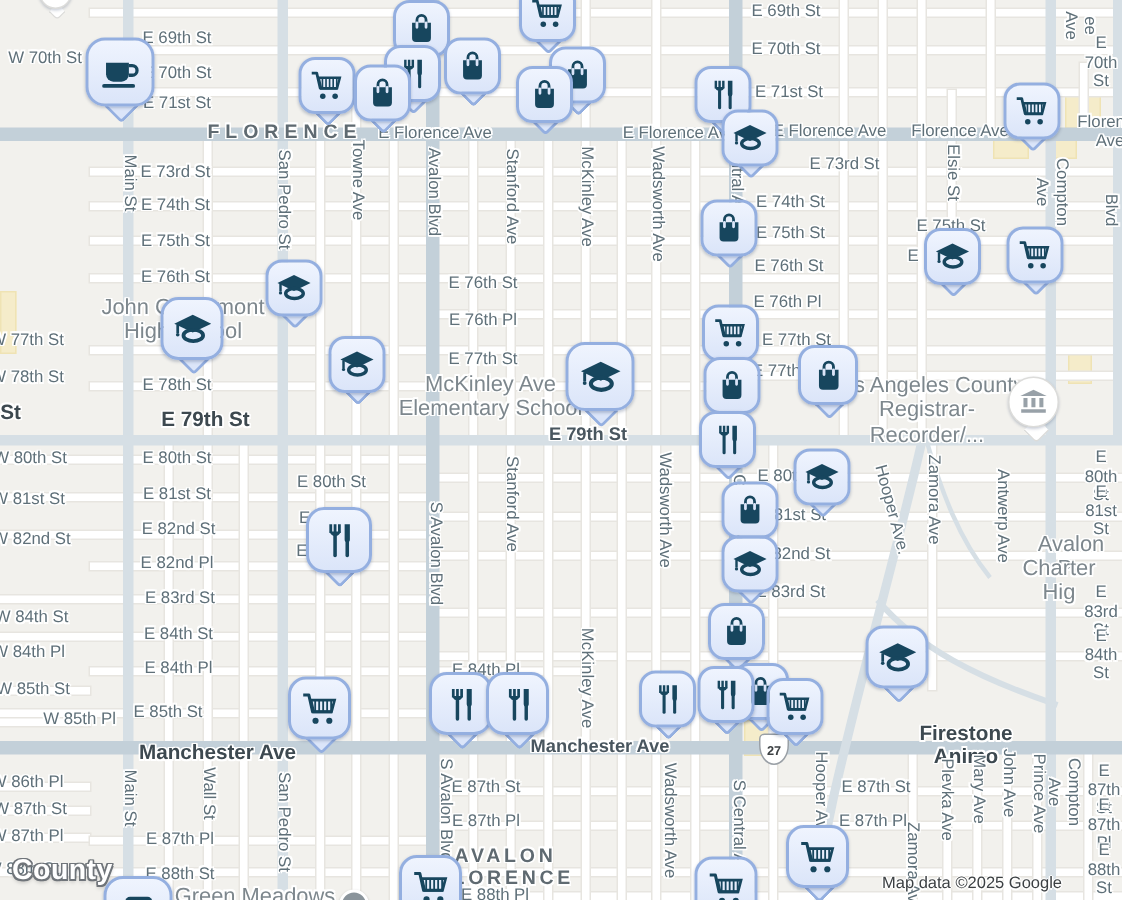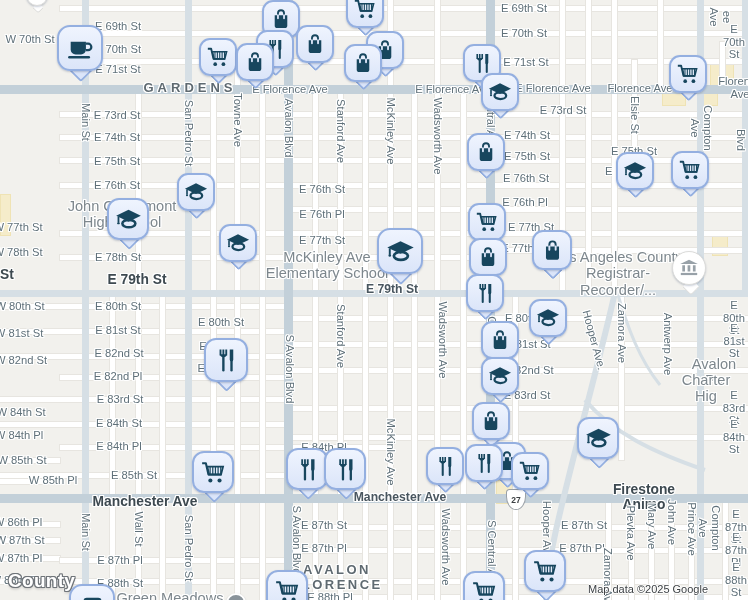--- a/index.html
+++ b/index.html
@@ -128,21 +128,21 @@
     <div class="road rk2" style="left: 283.5px; top: 0px; width: 9px; height: 600px; z-index: 4;"></div>
     <div class="road rk2" style="left: 485.5px; top: 0px; width: 9px; height: 600px; z-index: 4;"></div>
     <div class="lbl" style="left: 118px; top: 26px; transform: translate(-50%, -50%); z-index: 20;">E 69th St</div>
     <div class="lbl" style="left: 524px; top: 8px; transform: translate(-50%, -50%); z-index: 20;">E 69th St</div>
     <div class="lbl" style="left: 30px; top: 39px; transform: translate(-50%, -50%); z-index: 20;">W 70th St</div>
     <div class="lbl" style="left: 118px; top: 49px; transform: translate(-50%, -50%); z-index: 20;">E 70th St</div>
     <div class="lbl" style="left: 524px; top: 33px; transform: translate(-50%, -50%); z-index: 20;">E 70th St</div>
     <div class="lbl" style="left: 734px; top: 42px; transform: translate(-50%, -50%); z-index: 20;">E 70th St</div>
     <div class="lbl" style="left: 118px; top: 69px; transform: translate(-50%, -50%); z-index: 20;">E 71st St</div>
     <div class="lbl" style="left: 526px; top: 62px; transform: translate(-50%, -50%); z-index: 20;">E 71st St</div>
-    <div class="lbl c-a" style="letter-spacing: 4px; left: 190px; top: 88px; transform: translate(-50%, -50%); z-index: 20;">GARDENS</div>
+    <div class="lbl c-a" style="letter-spacing: 4px; left: 190px; top: 88px; transform: translate(-50%, -50%); z-index: 20;">FLORENCE</div>
     <div class="lbl" style="left: 290px; top: 89px; transform: translate(-50%, -50%); z-index: 20;">E Florence Ave</div>
     <div class="lbl" style="left: 453px; top: 89px; transform: translate(-50%, -50%); z-index: 20;">E Florence Ave</div>
     <div class="lbl" style="left: 553px; top: 88px; transform: translate(-50%, -50%); z-index: 20;">E Florence Ave</div>
     <div class="lbl" style="left: 640px; top: 88px; transform: translate(-50%, -50%); z-index: 20;">Florence Ave</div>
     <div class="lbl" style="left: 740px; top: 88px; transform: translate(-50%, -50%); z-index: 20;">Florence Ave</div>
     <div class="lbl" style="left: 117px; top: 115px; transform: translate(-50%, -50%); z-index: 20;">E 73rd St</div>
     <div class="lbl" style="left: 563px; top: 110px; transform: translate(-50%, -50%); z-index: 20;">E 73rd St</div>
     <div class="lbl" style="left: 117px; top: 137px; transform: translate(-50%, -50%); z-index: 20;">E 74th St</div>
     <div class="lbl" style="left: 527px; top: 135px; transform: translate(-50%, -50%); z-index: 20;">E 74th St</div>
     <div class="lbl" style="left: 117px; top: 161px; transform: translate(-50%, -50%); z-index: 20;">E 75th St</div>
@@ -181,21 +181,21 @@
     <div class="lbl" style="left: 120px; top: 399px; transform: translate(-50%, -50%); z-index: 20;">E 83rd St</div>
     <div class="lbl" style="left: 527px; top: 395px; transform: translate(-50%, -50%); z-index: 20;">E 83rd St</div>
     <div class="lbl" style="left: 734px; top: 408px; transform: translate(-50%, -50%); z-index: 20;">E 83rd St</div>
     <div class="lbl" style="left: 21px; top: 412px; transform: translate(-50%, -50%); z-index: 20;">W 84th St</div>
     <div class="lbl" style="left: 119px; top: 423px; transform: translate(-50%, -50%); z-index: 20;">E 84th St</div>
     <div class="lbl" style="left: 734px; top: 437px; transform: translate(-50%, -50%); z-index: 20;">E 84th St</div>
     <div class="lbl" style="left: 19px; top: 435px; transform: translate(-50%, -50%); z-index: 20;">W 84th Pl</div>
     <div class="lbl" style="left: 119px; top: 446px; transform: translate(-50%, -50%); z-index: 20;">E 84th Pl</div>
     <div class="lbl" style="left: 324px; top: 447px; transform: translate(-50%, -50%); z-index: 20;">E 84th Pl</div>
     <div class="lbl" style="left: 22px; top: 460px; transform: translate(-50%, -50%); z-index: 20;">W 85th St</div>
-    <div class="lbl" style="left: 134px; top: 475px; transform: translate(-50%, -50%); z-index: 20;">E 85th St</div>
+    <div class="lbl" style="left: 112px; top: 475px; transform: translate(-50%, -50%); z-index: 20;">E 85th St</div>
     <div class="lbl" style="left: 53px; top: 480px; transform: translate(-50%, -50%); z-index: 20;">W 85th Pl</div>
     <div class="lbl c-B" style="left: 145px; top: 502px; transform: translate(-50%, -50%); z-index: 20;">Manchester Ave</div>
     <div class="lbl c-b" style="left: 400px; top: 498px; transform: translate(-50%, -50%); z-index: 20;">Manchester Ave</div>
     <div class="lbl c-B" style="left: 644px; top: 497px; transform: translate(-50%, -50%); z-index: 20;">Firestone Animo</div>
     <div class="lbl" style="left: 18px; top: 522px; transform: translate(-50%, -50%); z-index: 20;">W 86th Pl</div>
     <div class="lbl" style="left: 324px; top: 525px; transform: translate(-50%, -50%); z-index: 20;">E 87th St</div>
     <div class="lbl" style="left: 584px; top: 525px; transform: translate(-50%, -50%); z-index: 20;">E 87th St</div>
     <div class="lbl" style="left: 736px; top: 527px; transform: translate(-50%, -50%); z-index: 20;">E 87th St</div>
     <div class="lbl" style="left: 20px; top: 540px; transform: translate(-50%, -50%); z-index: 20;">W 87th St</div>
     <div class="lbl" style="left: 324px; top: 548px; transform: translate(-50%, -50%); z-index: 20;">E 87th Pl</div>

